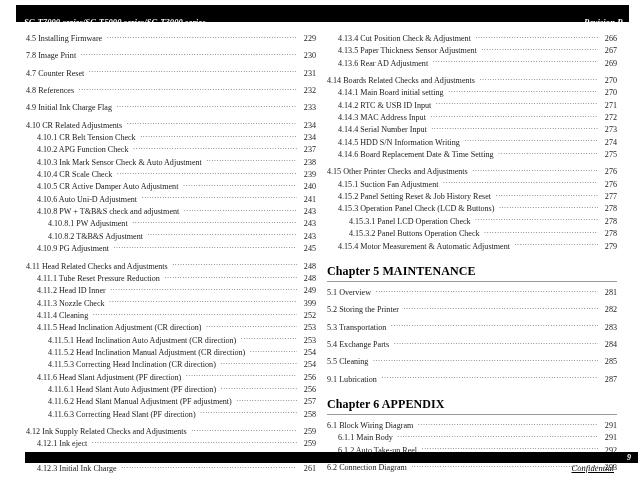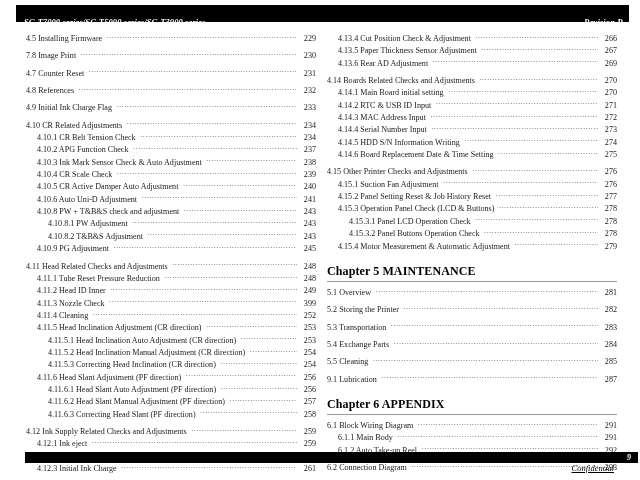--- a/index.html
+++ b/index.html
@@ -302,21 +302,21 @@
         <span class="label">4.11.6 Head Slant Adjustment (PF direction)</span>
         <span class="leader"></span>
         <span class="page">256</span>
       </div>
       <div class="toc-row lv3">
         <span class="label">4.11.6.1 Head Slant Auto Adjustment (PF direction)</span>
         <span class="leader"></span>
         <span class="page">256</span>
       </div>
       <div class="toc-row lv3">
-        <span class="label">4.11.6.2 Head Slant Manual Adjustment (PF direction)</span>
+        <span class="label">4.11.6.2 Head Slant Manual Adjustment (PF adjustment)</span>
         <span class="leader"></span>
         <span class="page">257</span>
       </div>
       <div class="toc-row lv3">
         <span class="label">4.11.6.3 Correcting Head Slant (PF direction)</span>
         <span class="leader"></span>
         <span class="page">258</span>
       </div>
       <div class="gap"></div>
       <div class="toc-row lv1">

